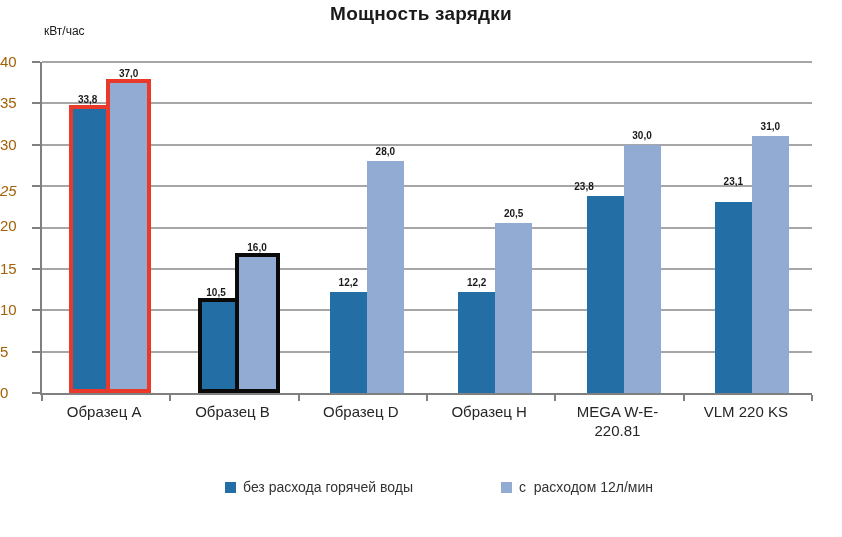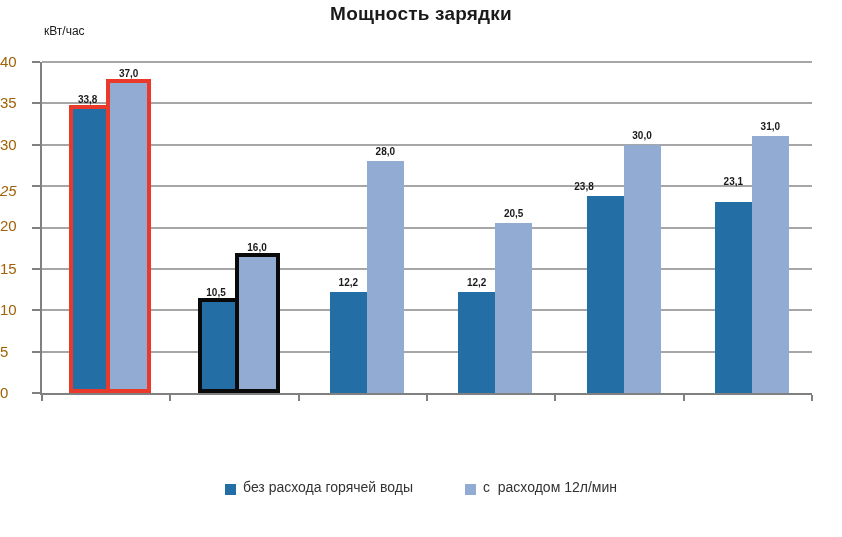--- a/index.html
+++ b/index.html
@@ -16,21 +16,21 @@
   .ylabel{position:absolute;width:30px;font-size:15px;color:#a16207;line-height:18px;}
   .bar{position:absolute;bottom:0;}
   .bar.hl{box-sizing:content-box;}
   .vlabel{position:absolute;width:64px;text-align:center;font-size:10px;font-weight:bold;
           color:#1a1a1a;white-space:nowrap;}
   #xlabels{position:absolute;left:40px;top:402px;width:770px;display:flex;}
   .cat-cell{flex:1;display:flex;justify-content:center;}
   .cat-label{width:98px;text-align:center;font-size:15px;color:#262626;line-height:19px;}
   #legend{position:absolute;left:0;top:479px;width:842px;display:flex;
           justify-content:center;align-items:center;gap:52px;}
-  .legend-entry{display:flex;align-items:flex-end;gap:7px;}
+  .legend-entry{display:flex;align-items:center;gap:7px;margin-left:36px;}
   .legend-marker{width:11px;height:11px;display:inline-block;}
   .legend-label{font-size:14px;color:#333;white-space:pre;}
 </style>
 </head>
 <body>
 
 <div id="chart">
   <div class="title">Мощность зарядки</div>
   <div class="unit">кВт/час</div>
   <div id="plot">
@@ -87,20 +87,40 @@
       <div class="ylabel" style="left: 0px; top: 384px;">0</div>
       <div class="ylabel" style="left: 0px; top: 342.625px;">5</div>
       <div class="ylabel" style="left: 0px; top: 301.25px;">10</div>
       <div class="ylabel" style="left: 0px; top: 259.875px;">15</div>
       <div class="ylabel" style="left: 0px; top: 217px;">20</div>
       <div class="ylabel" style="left: 0px; top: 182px; font-style: italic;">25</div>
       <div class="ylabel" style="left: 0px; top: 135.75px;">30</div>
       <div class="ylabel" style="left: 0px; top: 94.375px;">35</div>
       <div class="ylabel" style="left: 0px; top: 53px;">40</div>
     </div>
+  <div id="xlabels">
+      <div class="cat-cell">
+        <div class="cat-label">Образец A</div>
+      </div>
+      <div class="cat-cell">
+        <div class="cat-label">Образец B</div>
+      </div>
+      <div class="cat-cell">
+        <div class="cat-label">Образец D</div>
+      </div>
+      <div class="cat-cell">
+        <div class="cat-label">Образец H</div>
+      </div>
+      <div class="cat-cell">
+        <div class="cat-label">MEGA W-E-220.81</div>
+      </div>
+      <div class="cat-cell">
+        <div class="cat-label">VLM 220 KS</div>
+      </div>
+    </div>
   <div id="legend">
       <div class="legend-entry">
         <div class="legend-marker" style="background: rgb(35, 110, 165);"></div>
         <div class="legend-label">без расхода горячей воды</div>
       </div>
       <div class="legend-entry">
         <div class="legend-marker" style="background: rgb(146, 171, 210);"></div>
         <div class="legend-label">с  расходом 12л/мин</div>
       </div>
     </div>

